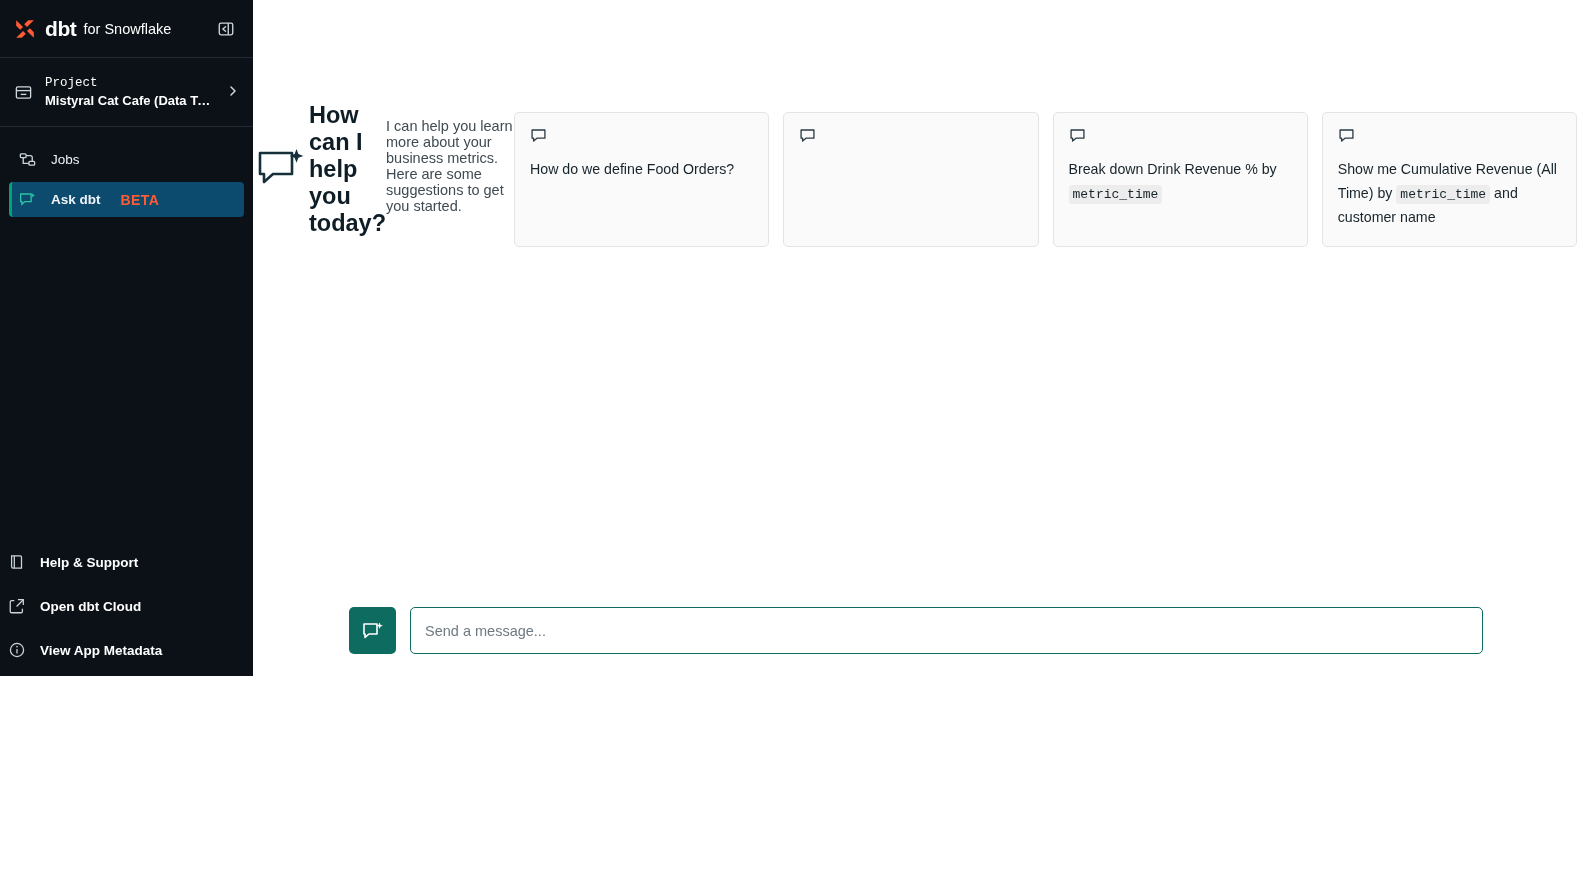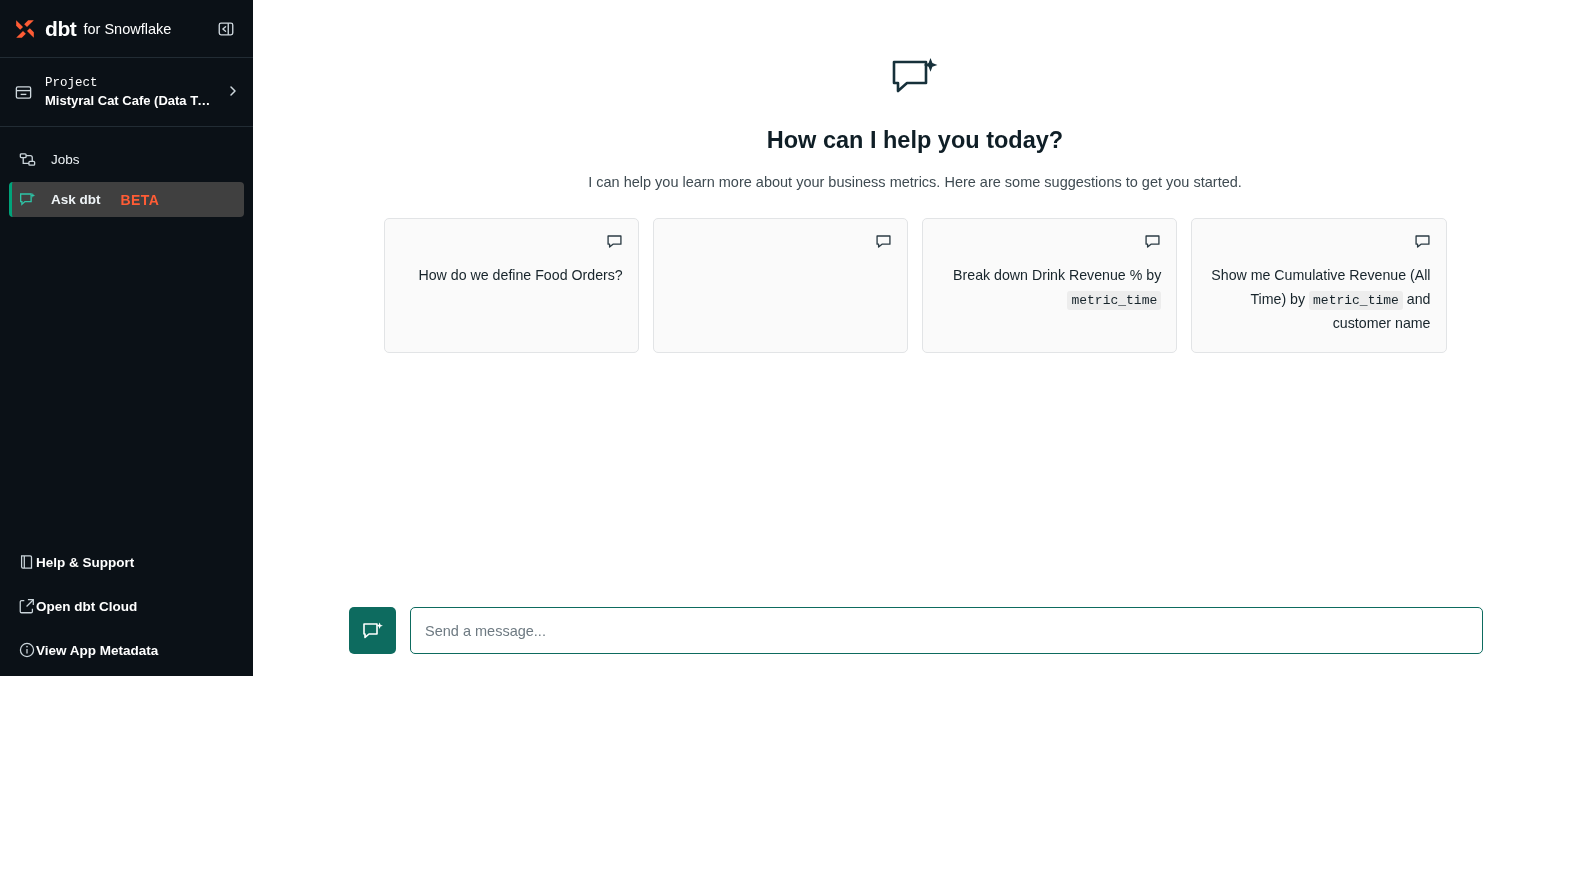--- a/index.html
+++ b/index.html
@@ -98,21 +98,21 @@
     height: 35px;
     margin: 5px 9px;
     padding: 0 9px;
     border-radius: 4px;
     cursor: pointer;
     color: #eef3f6;
     font-size: 13.5px;
   }
   .nav-item .ni-icon { color: #cbd5db; display: flex; align-items: center; }
   .nav-item.active {
-    background: #404040;
+    background: #0c4a6e;
     border-left: 3px solid #00a37a;
     padding-left: 6px;
   }
   .nav-item.active .ni-label { font-weight: bold; }
   .nav-item.active .ni-icon { color: #2ec4a6; }
   .beta-tag {
     color: #ff5c35;
     font-size: 14px;
     font-weight: bold;
     letter-spacing: 0.4px;
@@ -120,62 +120,62 @@
   }
 
   .sidebar-bottom {
     position: absolute;
     left: 0; right: 0; bottom: 0;
     padding-bottom: 4px;
   }
   .bottom-item {
     display: flex;
     align-items: center;
+    gap: 14px;
     height: 44px;
-    padding: 0 18px;
+    padding: 0 8px;
     font-size: 13.5px;
     font-weight: bold;
     color: #ffffff;
     cursor: pointer;
   }
   .bottom-item .bi-icon { color: #cbd5db; display:flex; align-items:center; }
 
   
   .main {
     flex: 1;
     position: relative;
     background: #ffffff;
     display: flex;
     flex-direction: column;
   }
   .hero {
-    padding-top: 51px;
-    display: flex;
-    flex-direction: column;
+    padding-top: 102px;
+    display: flex;
+    flex-direction: row;
     align-items: center;
   }
   .hero-icon { color: #16303a; margin-bottom: 16px; }
   .hero-title {
     font-size: 23.5px;
     font-weight: bold;
     color: #0f1e26;
     margin-bottom: 20px;
   }
   .hero-sub {
     font-size: 14.5px;
     color: #3f4b52;
     margin-bottom: 28px;
   }
 
   .cards {
     display: flex;
     gap: 14px;
     padding: 0 0;
     width: 1063px;
-    text-align: right;
   }
   .card {
     width: 256px;
     min-height: 115px;
     background: #fafafa;
     border: 1px solid #e2e4e6;
     border-radius: 5px;
     padding: 14px 15px 16px 15px;
     cursor: pointer;
   }

